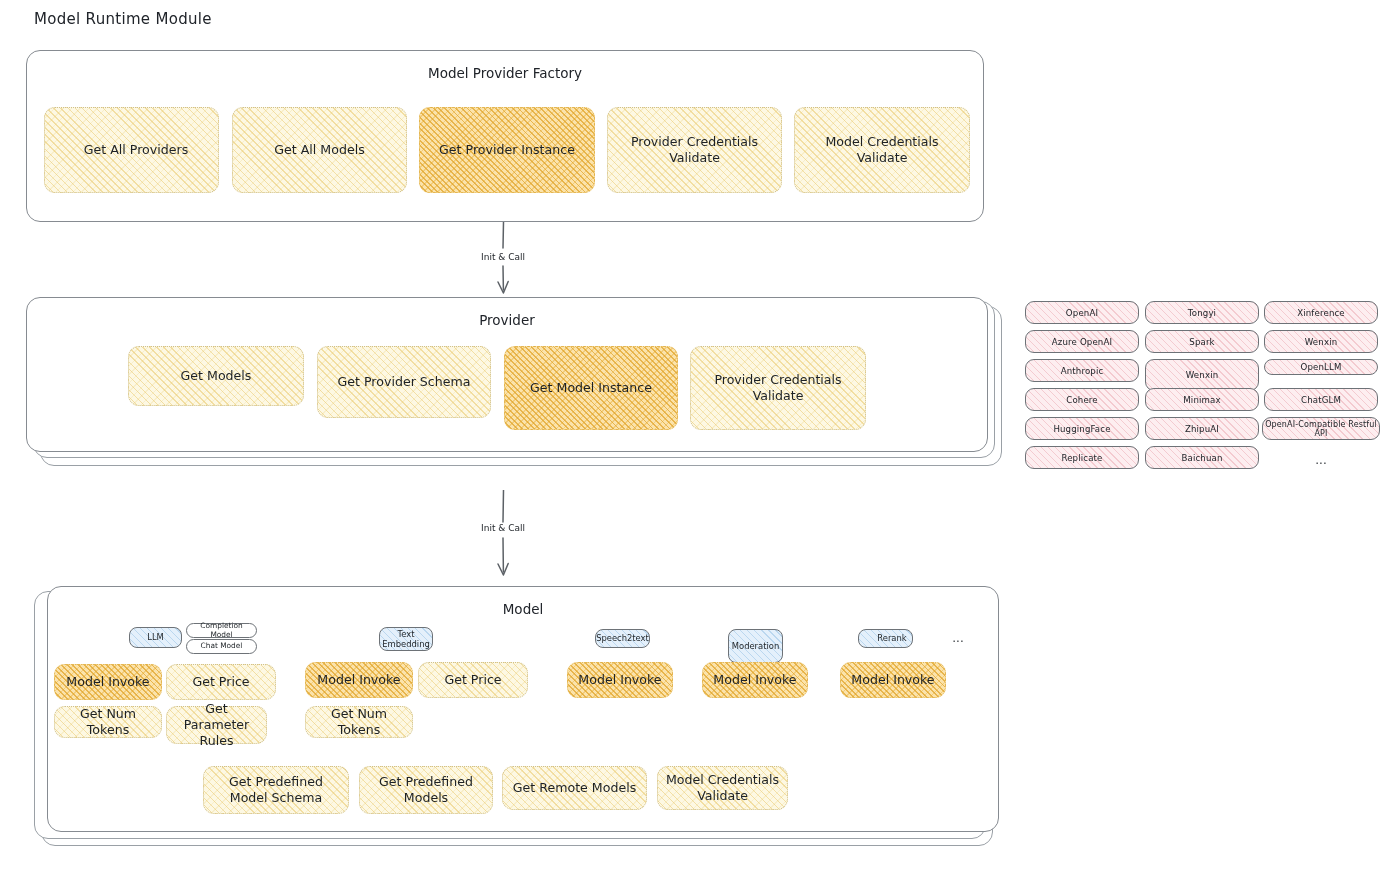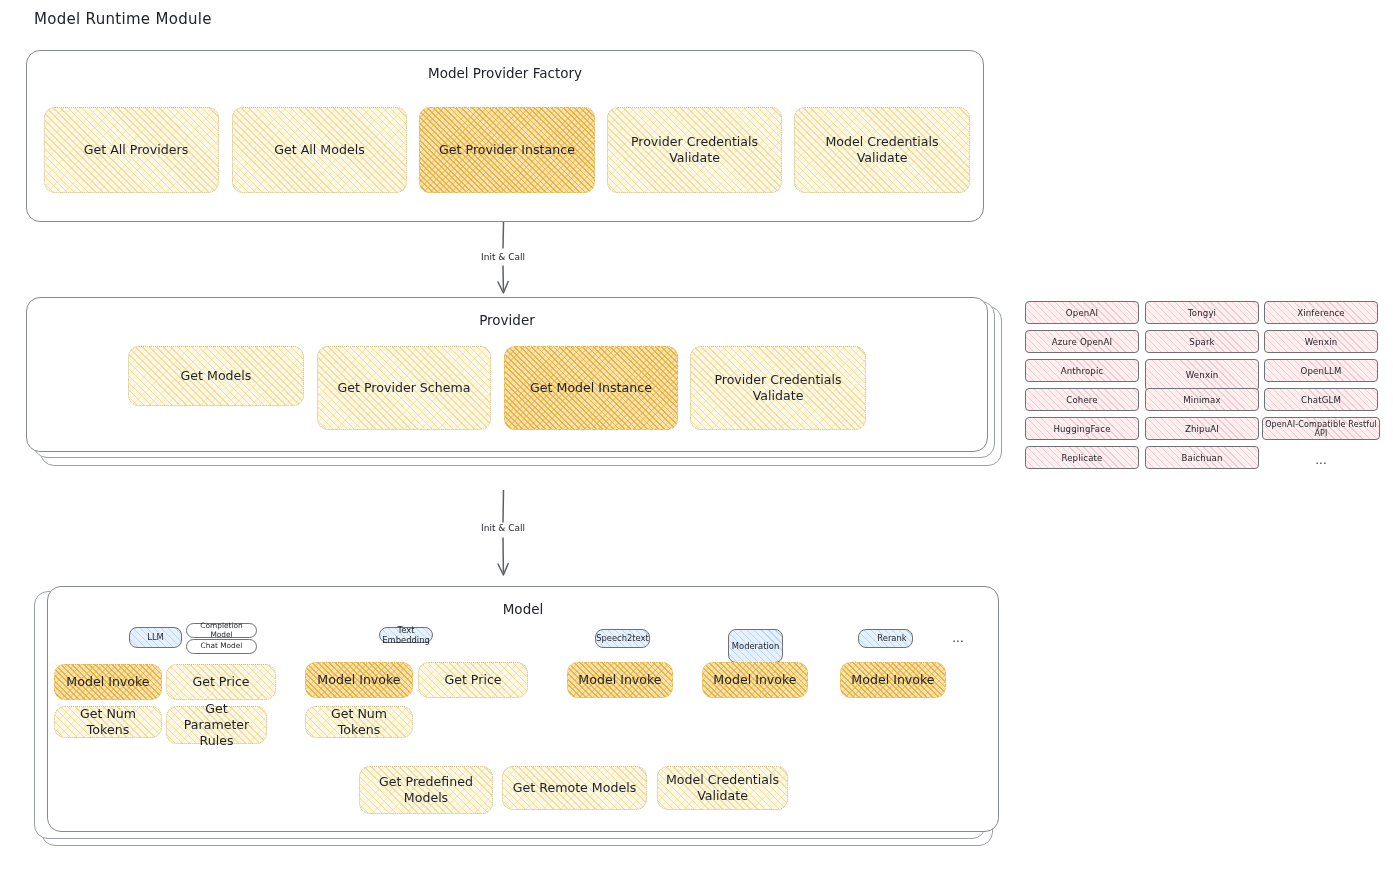--- a/index.html
+++ b/index.html
@@ -63,21 +63,21 @@
     background-image:
       repeating-linear-gradient(45deg, rgba(225,164,40,.72) 0 1.3px, rgba(225,164,40,0) 1.3px 4px),
       repeating-linear-gradient(-45deg, rgba(225,164,40,.38) 0 1.2px, rgba(225,164,40,0) 1.2px 5px);
   }
 
   
   .pill{
     position:absolute;
     box-sizing:border-box;
     border:1.2px solid #6d7277;
-    border-radius:4px;
+    border-radius:9px;
     display:flex;align-items:center;justify-content:center;
     font-size:8.6px;letter-spacing:.15px;
     color:#22262b;
     text-align:center;
     padding:0 1px;
     background-color:#fdeef0;
     background-image:
       repeating-linear-gradient(45deg, rgba(230,150,160,.40) 0 1px, rgba(230,150,160,0) 1px 5px);
   }
   .ellipsis{
@@ -144,21 +144,21 @@
   </div>
 
   <div class="card-stack-layer" style="left:40px;top:306px;width:962px;height:160px;"></div>
   <div class="card-stack-layer" style="left:33px;top:301px;width:962px;height:157px;"></div>
   <div class="card" style="left:26px;top:297px;width:962px;height:155px;">
     <div class="card-title">Provider</div>
   </div>
 
   <div class="fnbox" style="left:128px;top:346px;width:176px;height:60px;">Get Models</div>
 
-  <div class="fnbox" style="left:317px;top:346px;width:174px;height:84px;">Get Provider Schema</div>
+  <div class="fnbox" style="left:317px;top:346px;width:174px;height:72px;">Get Provider Schema</div>
 
   <div class="fnbox hl" style="left:504px;top:346px;width:174px;height:84px;">Get Model Instance</div>
 
   <div class="fnbox" style="left:690px;top:346px;width:176px;height:84px;">Provider Credentials Validate</div>
 
   <div>
 
     <div class="pill" style="left:1025px;top:301px;width:114px;height:23px;">OpenAI</div>
     <div class="pill" style="left:1025px;top:330px;width:114px;height:23px;">Azure OpenAI</div>
     <div class="pill" style="left:1025px;top:359px;width:114px;height:23px;">Anthropic</div>
@@ -168,21 +168,21 @@
 
     <div class="pill" style="left:1145px;top:301px;width:114px;height:23px;">Tongyi</div>
     <div class="pill" style="left:1145px;top:330px;width:114px;height:23px;">Spark</div>
     <div class="pill" style="left:1145px;top:359px;width:114px;height:32px;">Wenxin</div>
     <div class="pill" style="left:1145px;top:388px;width:114px;height:23px;">Minimax</div>
     <div class="pill" style="left:1145px;top:417px;width:114px;height:23px;">ZhipuAI</div>
     <div class="pill" style="left:1145px;top:446px;width:114px;height:23px;">Baichuan</div>
 
     <div class="pill" style="left:1264px;top:301px;width:114px;height:23px;">Xinference</div>
     <div class="pill" style="left:1264px;top:330px;width:114px;height:23px;">Wenxin</div>
-    <div class="pill" style="left:1264px;top:359px;width:114px;height:23px;">OpenLLM</div>
+    <div class="pill" style="left:1264px;top:359px;width:114px;height:16px;">OpenLLM</div>
     <div class="pill" style="left:1264px;top:388px;width:114px;height:23px;">ChatGLM</div>
     <div class="pill sm" style="left:1262px;top:417px;width:118px;height:23px;font-size:8px;">OpenAI-Compatible Restful API</div>
     <div class="ellipsis" style="left:1264px;top:452px;width:114px;height:16px;">...</div>
   </div>
 
   <div class="arrow-wrap" style="left:468px;top:490px;width:70px;height:92px;">
     <svg width="70" height="92" viewBox="0 0 70 92">
       <path d="M35.5 0 L35 32 M35 48 L35.4 82" stroke="#5c6166" stroke-width="1.5" fill="none" stroke-linecap="round"></path>
       <path d="M30 74 L35.4 85 L40.2 73.5" stroke="#5c6166" stroke-width="1.5" fill="none" stroke-linecap="round" stroke-linejoin="round"></path>
     </svg>
@@ -197,34 +197,35 @@
 
   <div class="badge" style="left:129px;top:627px;width:53px;height:21px;">LLM</div>
   <div class="badge plain" style="left:186px;top:623px;width:71px;height:15px;font-size:7.4px;">Completion Model</div>
   <div class="badge plain" style="left:186px;top:639px;width:71px;height:15px;font-size:7.4px;">Chat Model</div>
 
   <div class="fnbox hl" style="left:54px;top:664px;width:108px;height:36px;">Model Invoke</div>
   <div class="fnbox" style="left:166px;top:664px;width:110px;height:36px;">Get Price</div>
   <div class="fnbox" style="left:54px;top:706px;width:108px;height:32px;">Get Num Tokens</div>
   <div class="fnbox" style="left:166px;top:706px;width:101px;height:38px;">Get Parameter Rules</div>
 
-  <div class="badge" style="left:379px;top:627px;width:54px;height:16px;">Text Embedding</div>
+  <div class="badge" style="left:379px;top:627px;width:54px;height:24px;">Text Embedding</div>
 
   <div class="fnbox hl" style="left:305px;top:662px;width:108px;height:36px;">Model Invoke</div>
   <div class="fnbox" style="left:418px;top:662px;width:110px;height:36px;">Get Price</div>
   <div class="fnbox" style="left:305px;top:706px;width:108px;height:32px;">Get Num Tokens</div>
 
   <div class="badge" style="left:595px;top:629px;width:55px;height:19px;">Speech2text</div>
   <div class="fnbox hl" style="left:567px;top:662px;width:106px;height:36px;">Model Invoke</div>
 
   <div class="badge" style="left:728px;top:629px;width:55px;height:34px;">Moderation</div>
   <div class="fnbox hl" style="left:702px;top:662px;width:106px;height:36px;">Model Invoke</div>
 
   <div class="badge" style="left:858px;top:629px;width:55px;height:19px;padding-left:16px;">Rerank</div>
   <div class="fnbox hl" style="left:840px;top:662px;width:106px;height:36px;">Model Invoke</div>
 
   <div class="ellipsis" style="left:948px;top:630px;width:20px;height:16px;">...</div>
 
+  <div class="fnbox" style="left:203px;top:766px;width:146px;height:48px;">Get Predefined Model Schema</div>
   <div class="fnbox" style="left:359px;top:766px;width:134px;height:48px;">Get Predefined Models</div>
   <div class="fnbox" style="left:502px;top:766px;width:145px;height:44px;">Get Remote Models</div>
   <div class="fnbox" style="left:657px;top:766px;width:131px;height:44px;">Model Credentials Validate</div>
 
 </div>
 
 </body></html>

